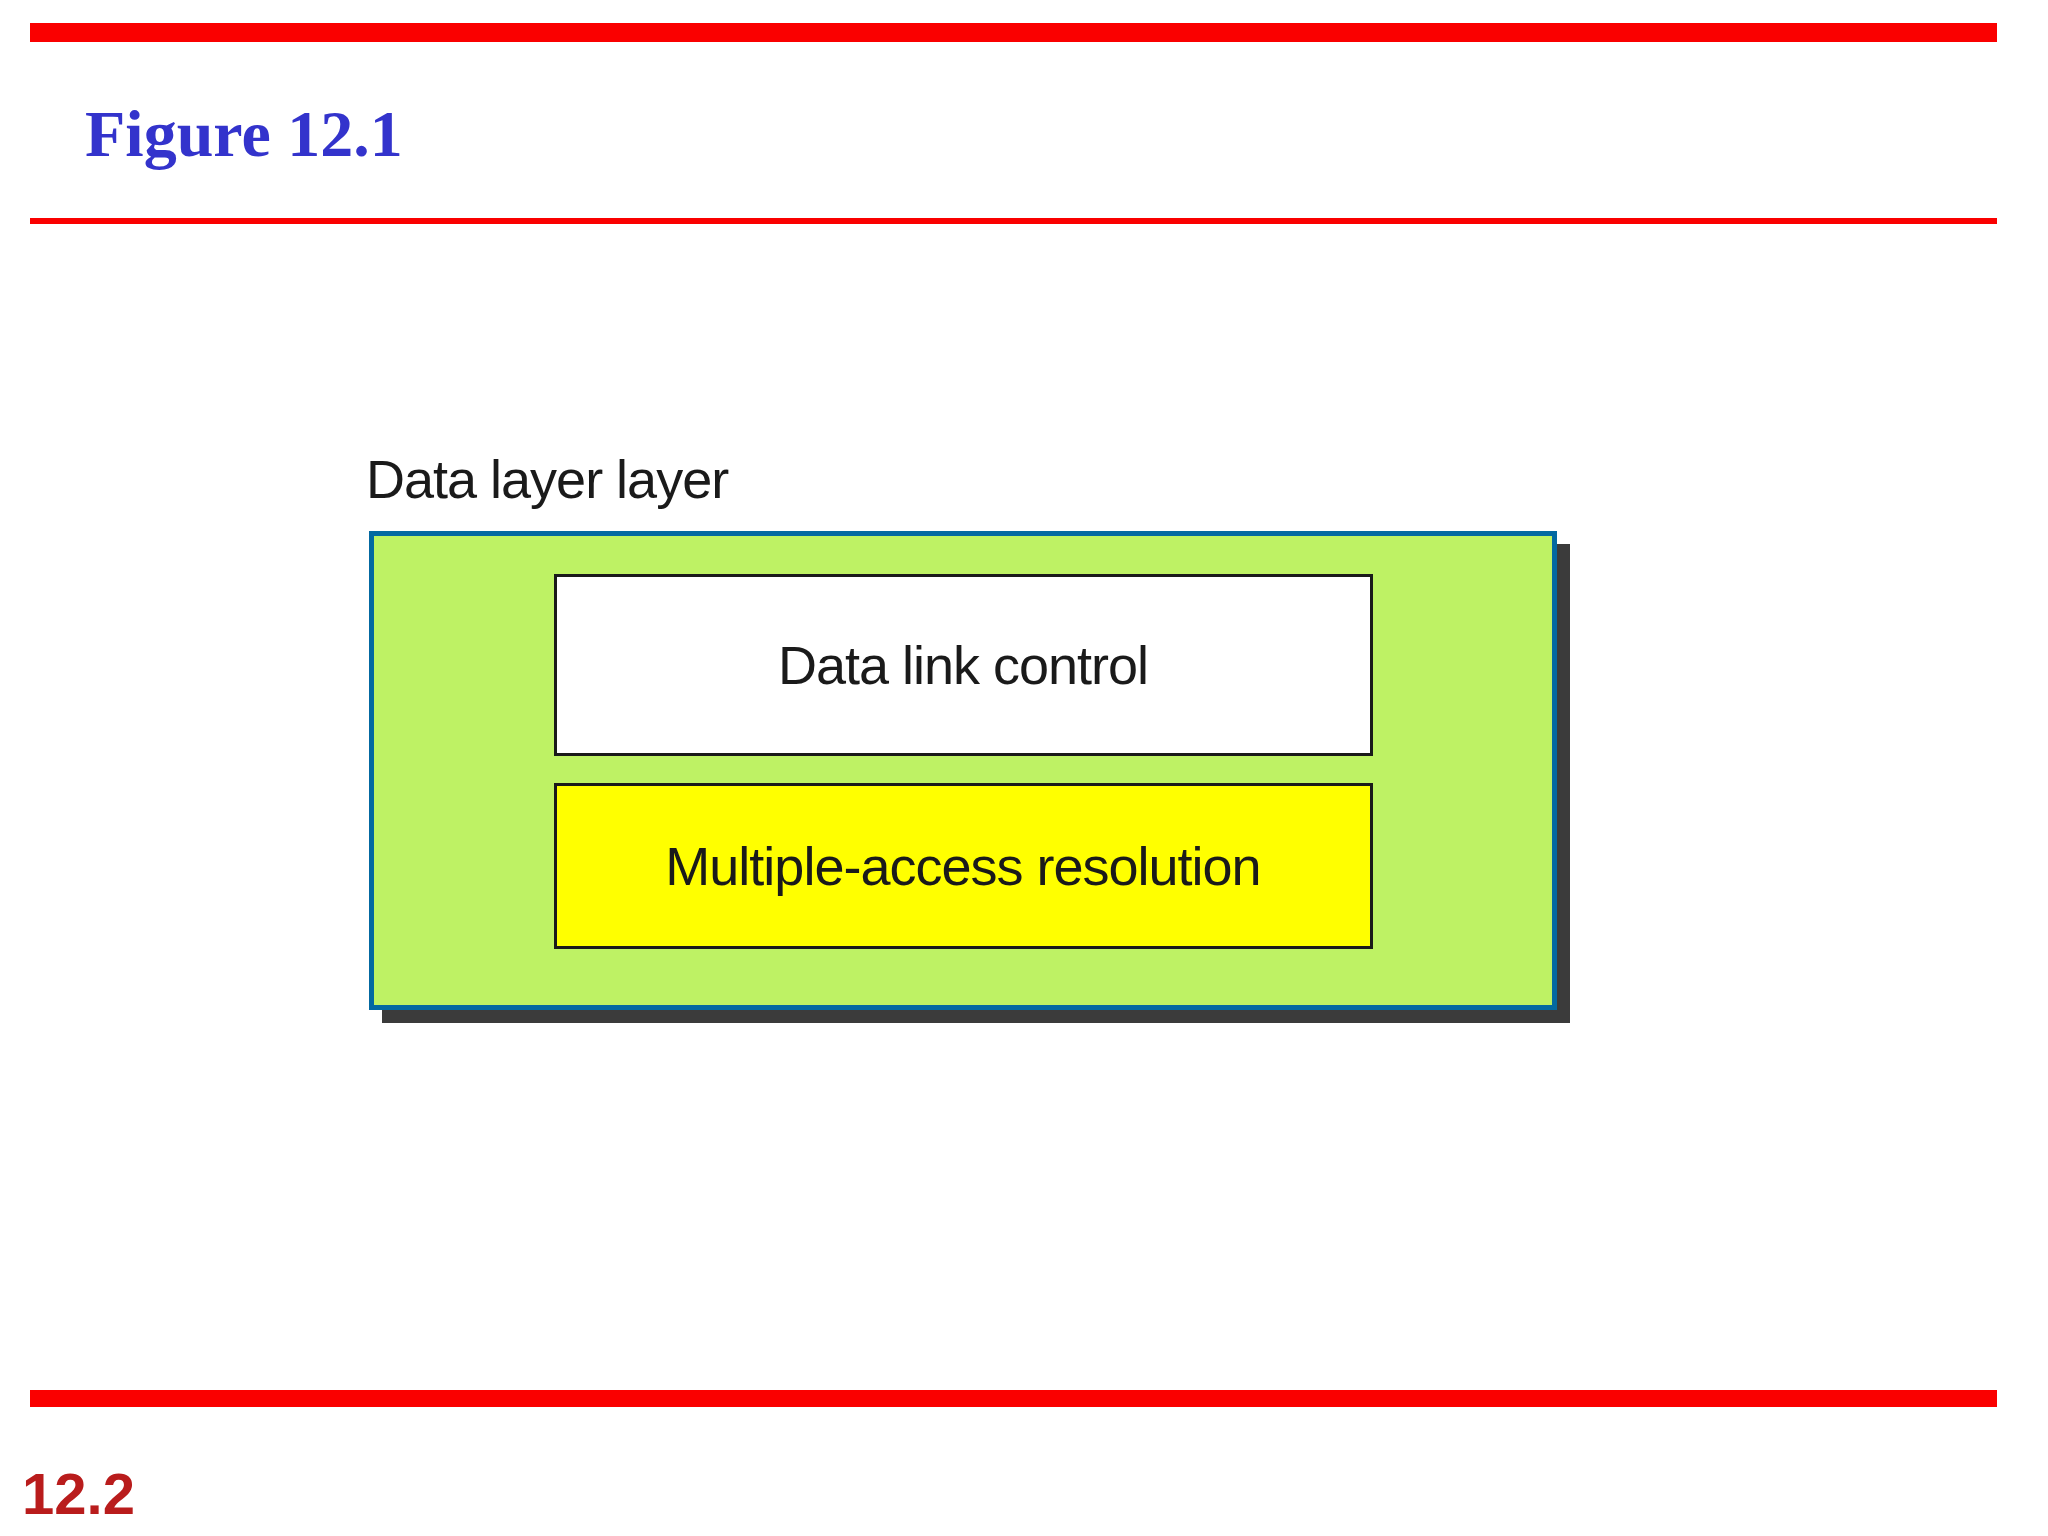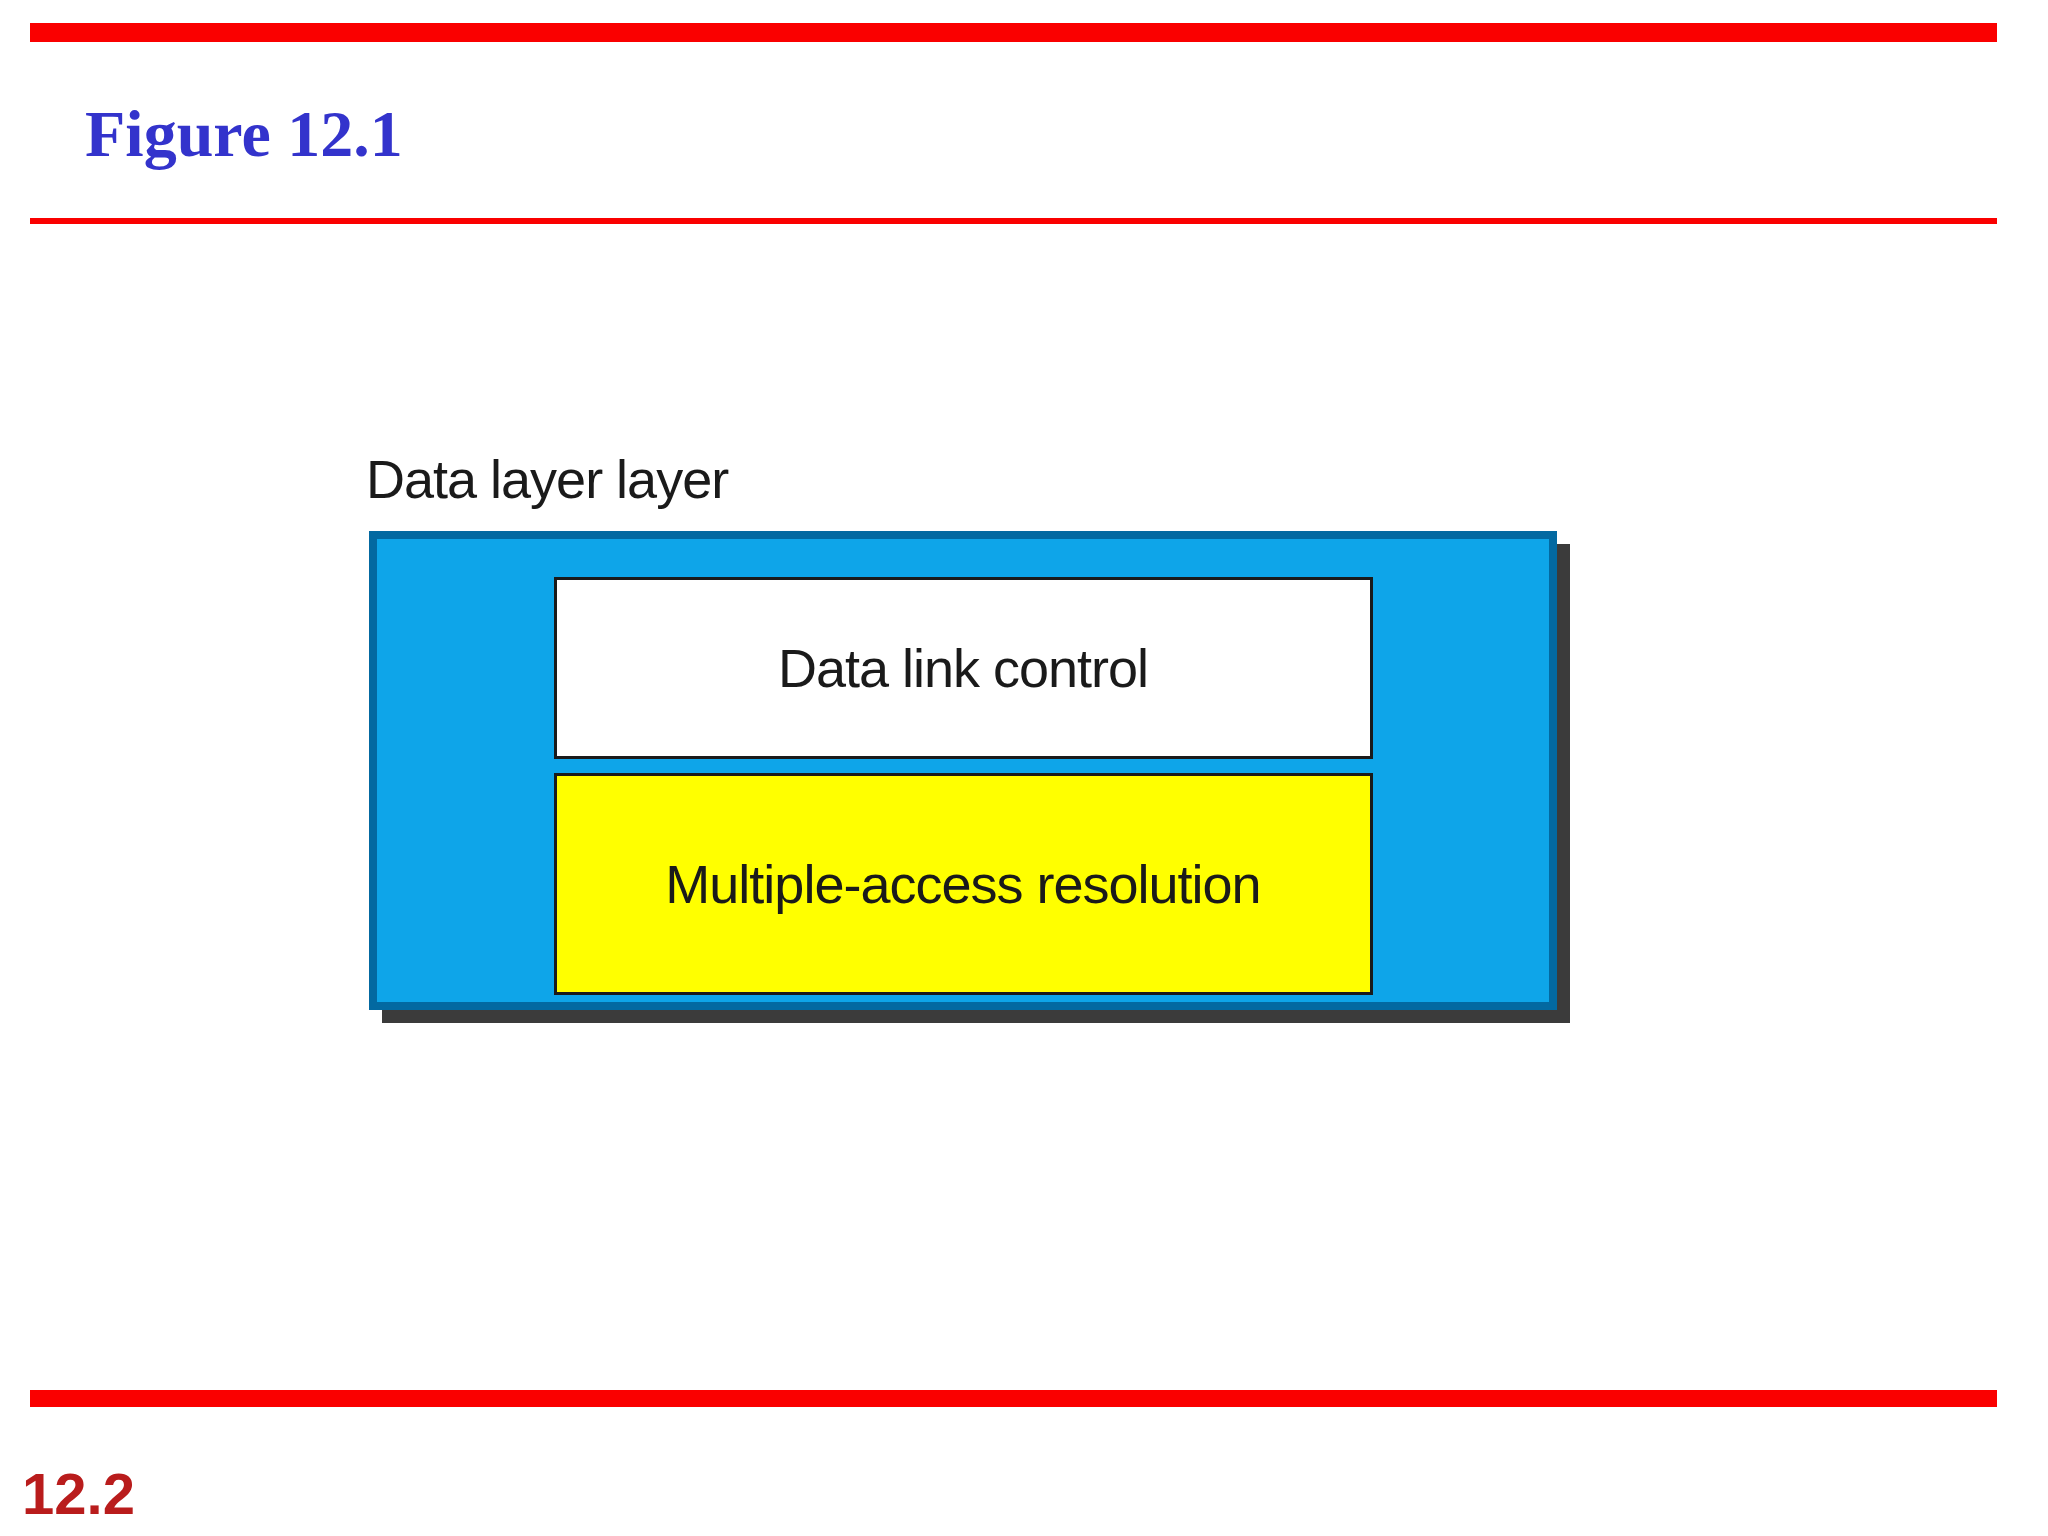--- a/index.html
+++ b/index.html
@@ -18,29 +18,29 @@
     letter-spacing:0.5px;
   }
   .header-rule{position:absolute;left:30px;top:218px;width:1967px;height:6px;background:#fa0000;}
 
   
   .diagram-label{
     position:absolute;left:366px;top:448px;font-size:54px;letter-spacing:-1px;color:#1a1a1a;
   }
   .outer-box{
     position:absolute;left:369px;top:531px;width:1188px;height:479px;box-sizing:border-box;
-    background:#0ea5e9;border:8px solid #0369a1;box-shadow:13px 13px 0 0 #3b3b3b;
+    background:#bef264;border:5px solid #0369a1;box-shadow:13px 13px 0 0 #3b3b3b;
   }
   .sublayer{
     width:819px;box-sizing:border-box;border:3px solid #1a1a1a;background:#ffffff;
     display:flex;align-items:center;justify-content:center;
     font-size:54px;letter-spacing:-1px;color:#1a1a1a;margin:0 auto;
   }
   .sublayer.first{height:182px;margin-top:38px;}
-  .sublayer.second{height:222px;margin-top:14px;}
+  .sublayer.second{height:166px;margin-top:27px;}
 
   
   .bottom-bar{position:absolute;left:30px;top:1390px;width:1967px;height:17px;background:#fa0000;}
   .page-number{position:absolute;left:22px;top:1460px;font-size:58px;font-weight:bold;color:#b91c1c;}
 </style>
 </head>
 <body>
 
 <div class="top-bar" style="background: rgb(250, 0, 0);"></div>
 

